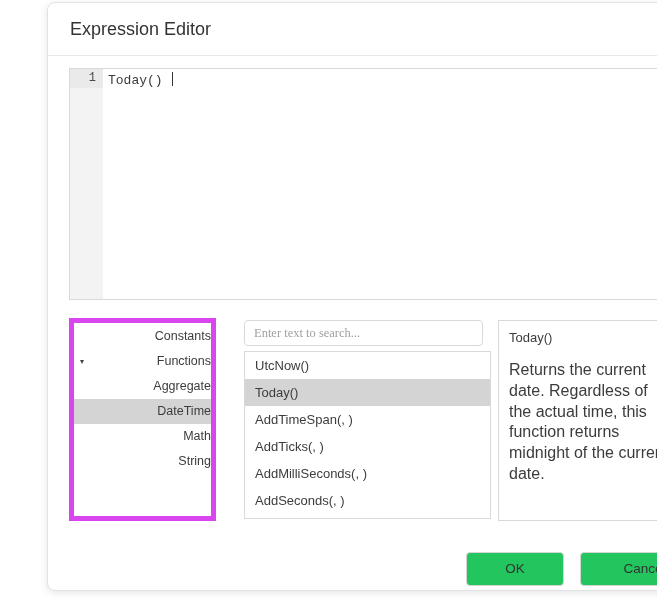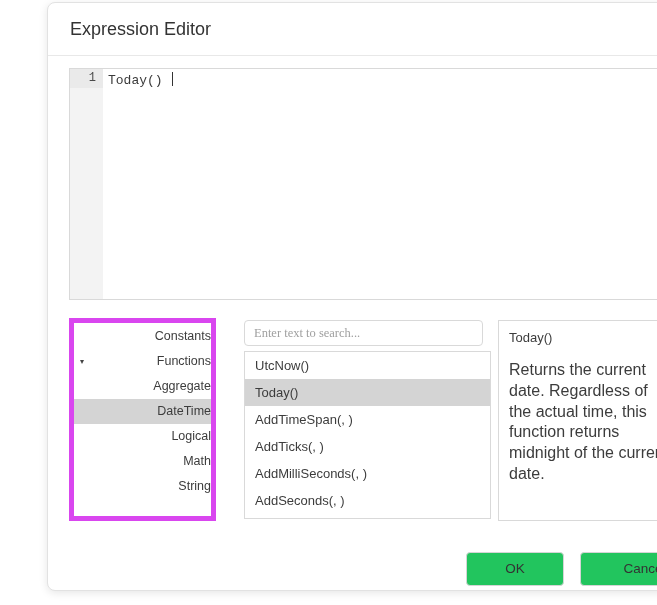--- a/index.html
+++ b/index.html
@@ -151,23 +151,20 @@
       <span class="tree-arrow">▾</span>
       <span>Functions</span>
     </div>
     <div class="tree-row child">
       <span>Aggregate</span>
     </div>
     <div class="tree-row child selected">
       <span>DateTime</span>
     </div>
     <div class="tree-row child">
-      <span>Logical</span>
-    </div>
-    <div class="tree-row child">
       <span>Math</span>
     </div>
     <div class="tree-row child">
       <span>String</span>
     </div>
   </div>
 
   <input class="search-box" type="text" placeholder="Enter text to search..." style="">
 
   <div class="list-panel">

